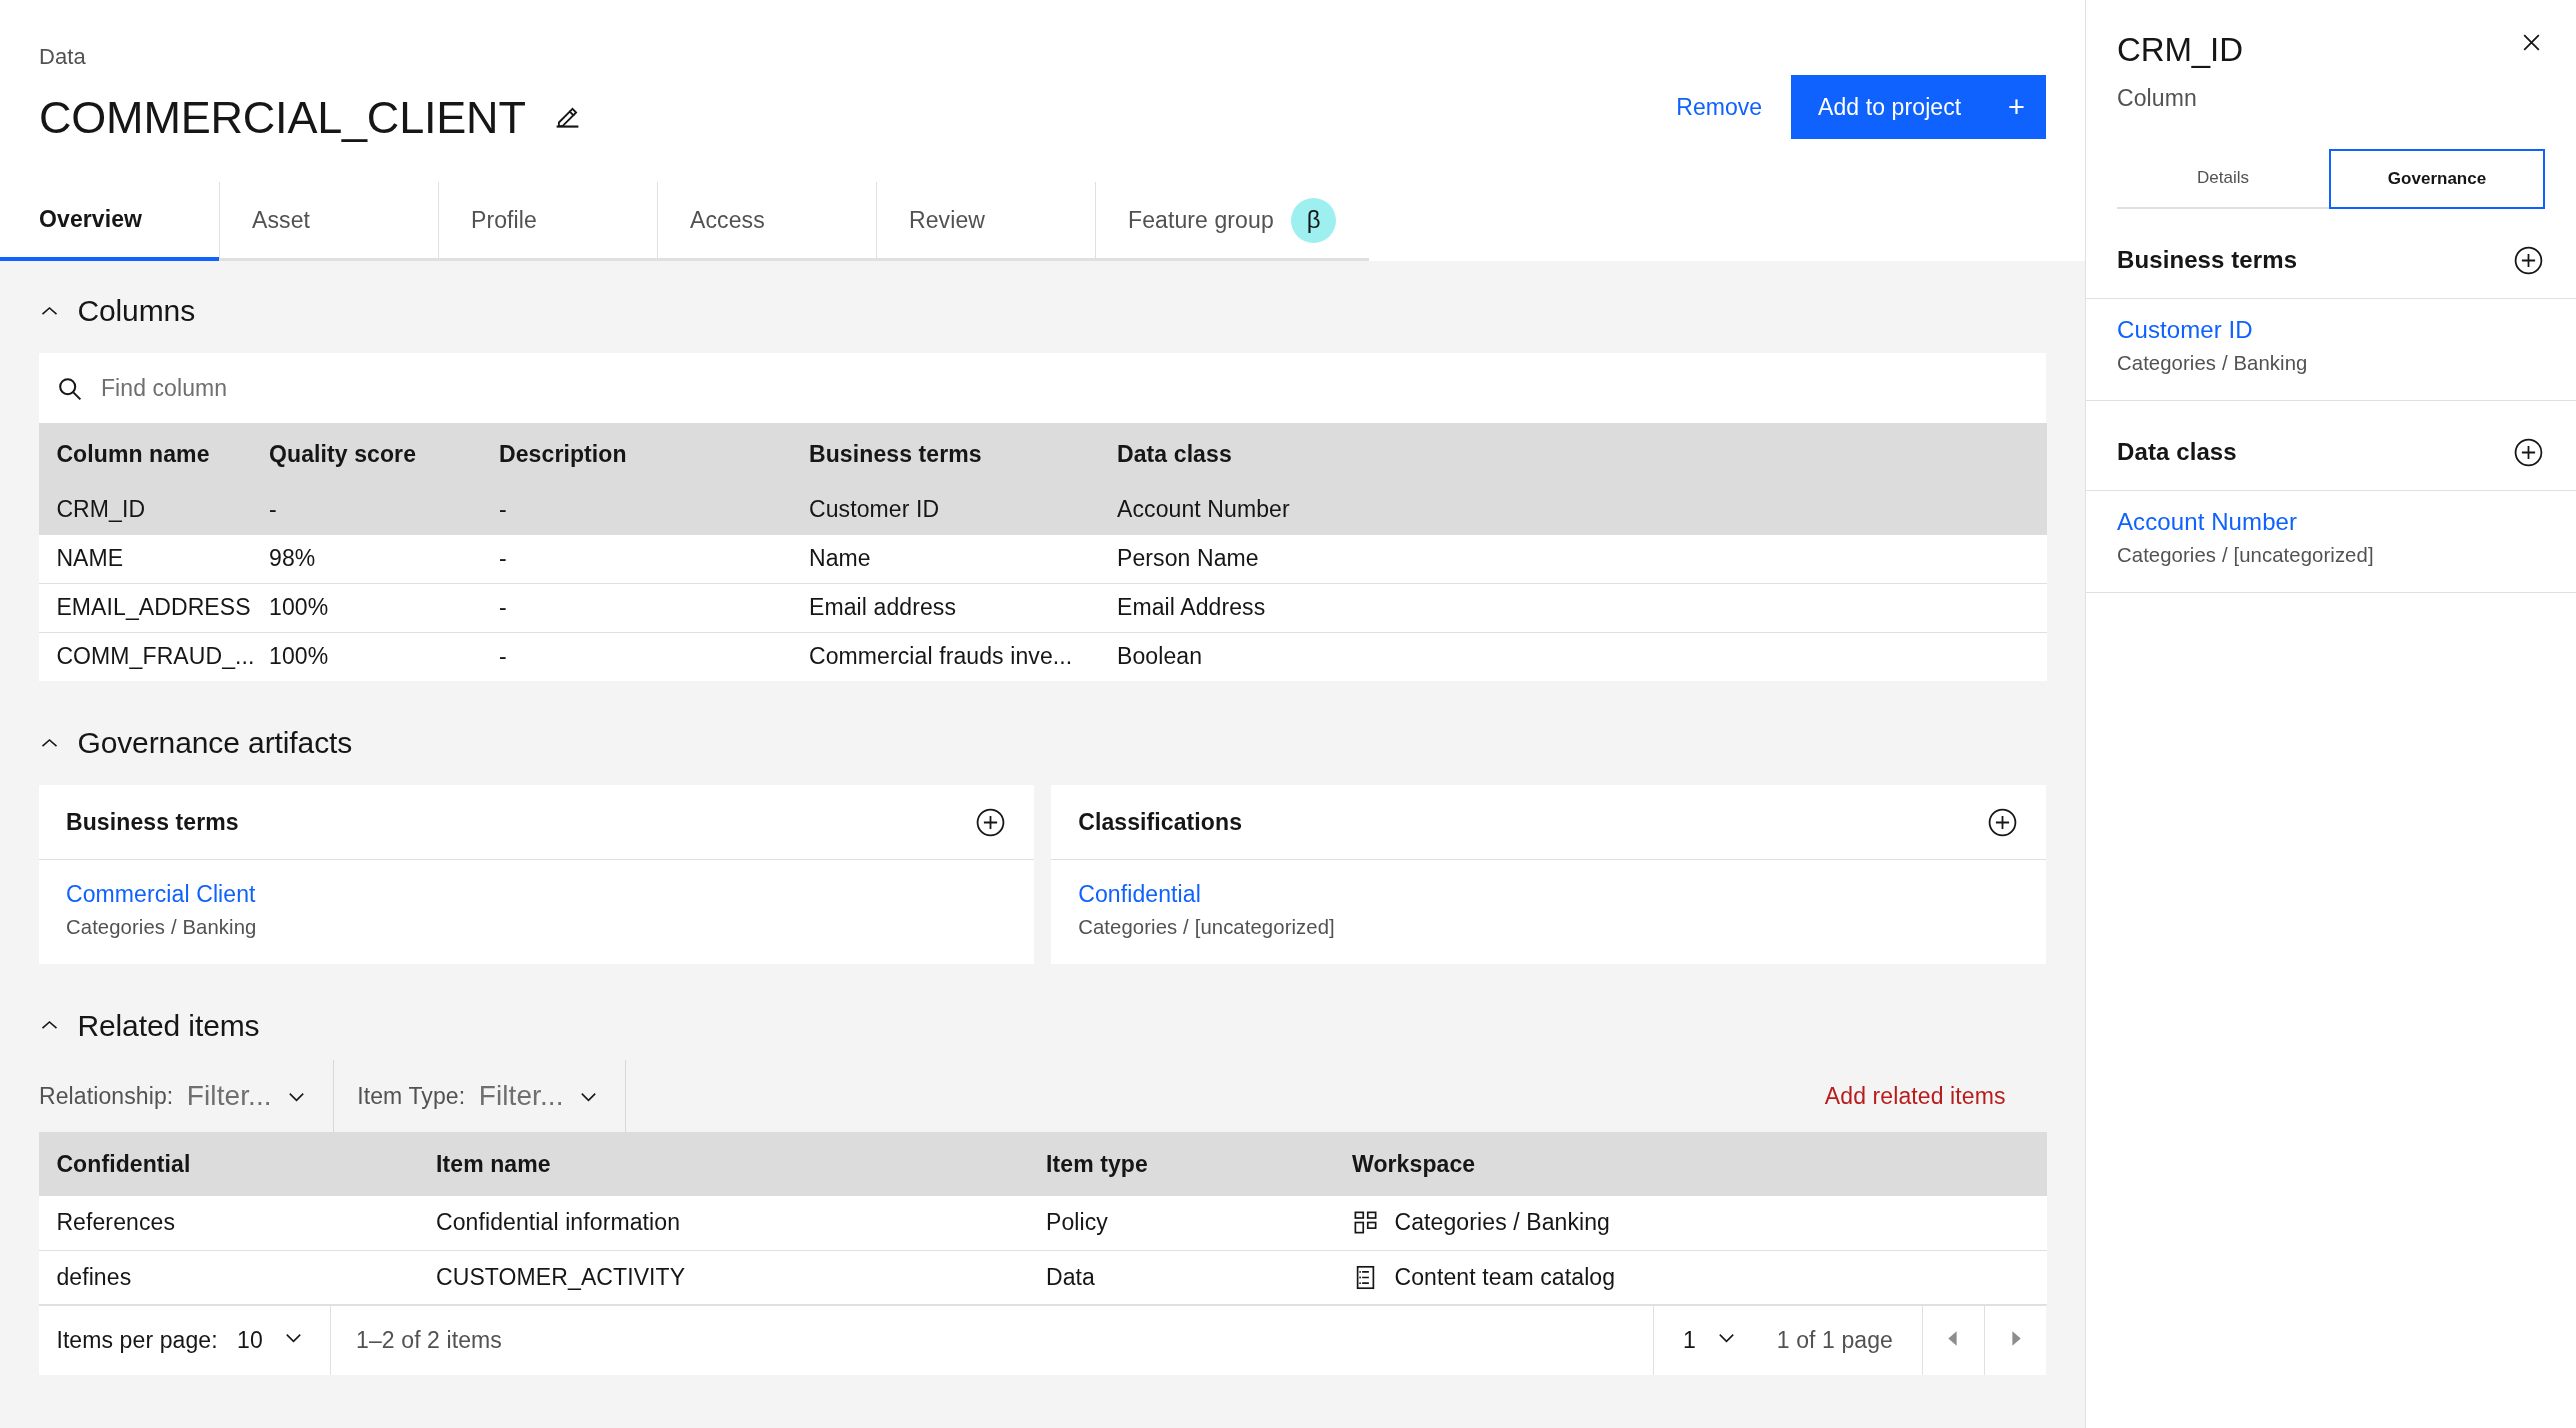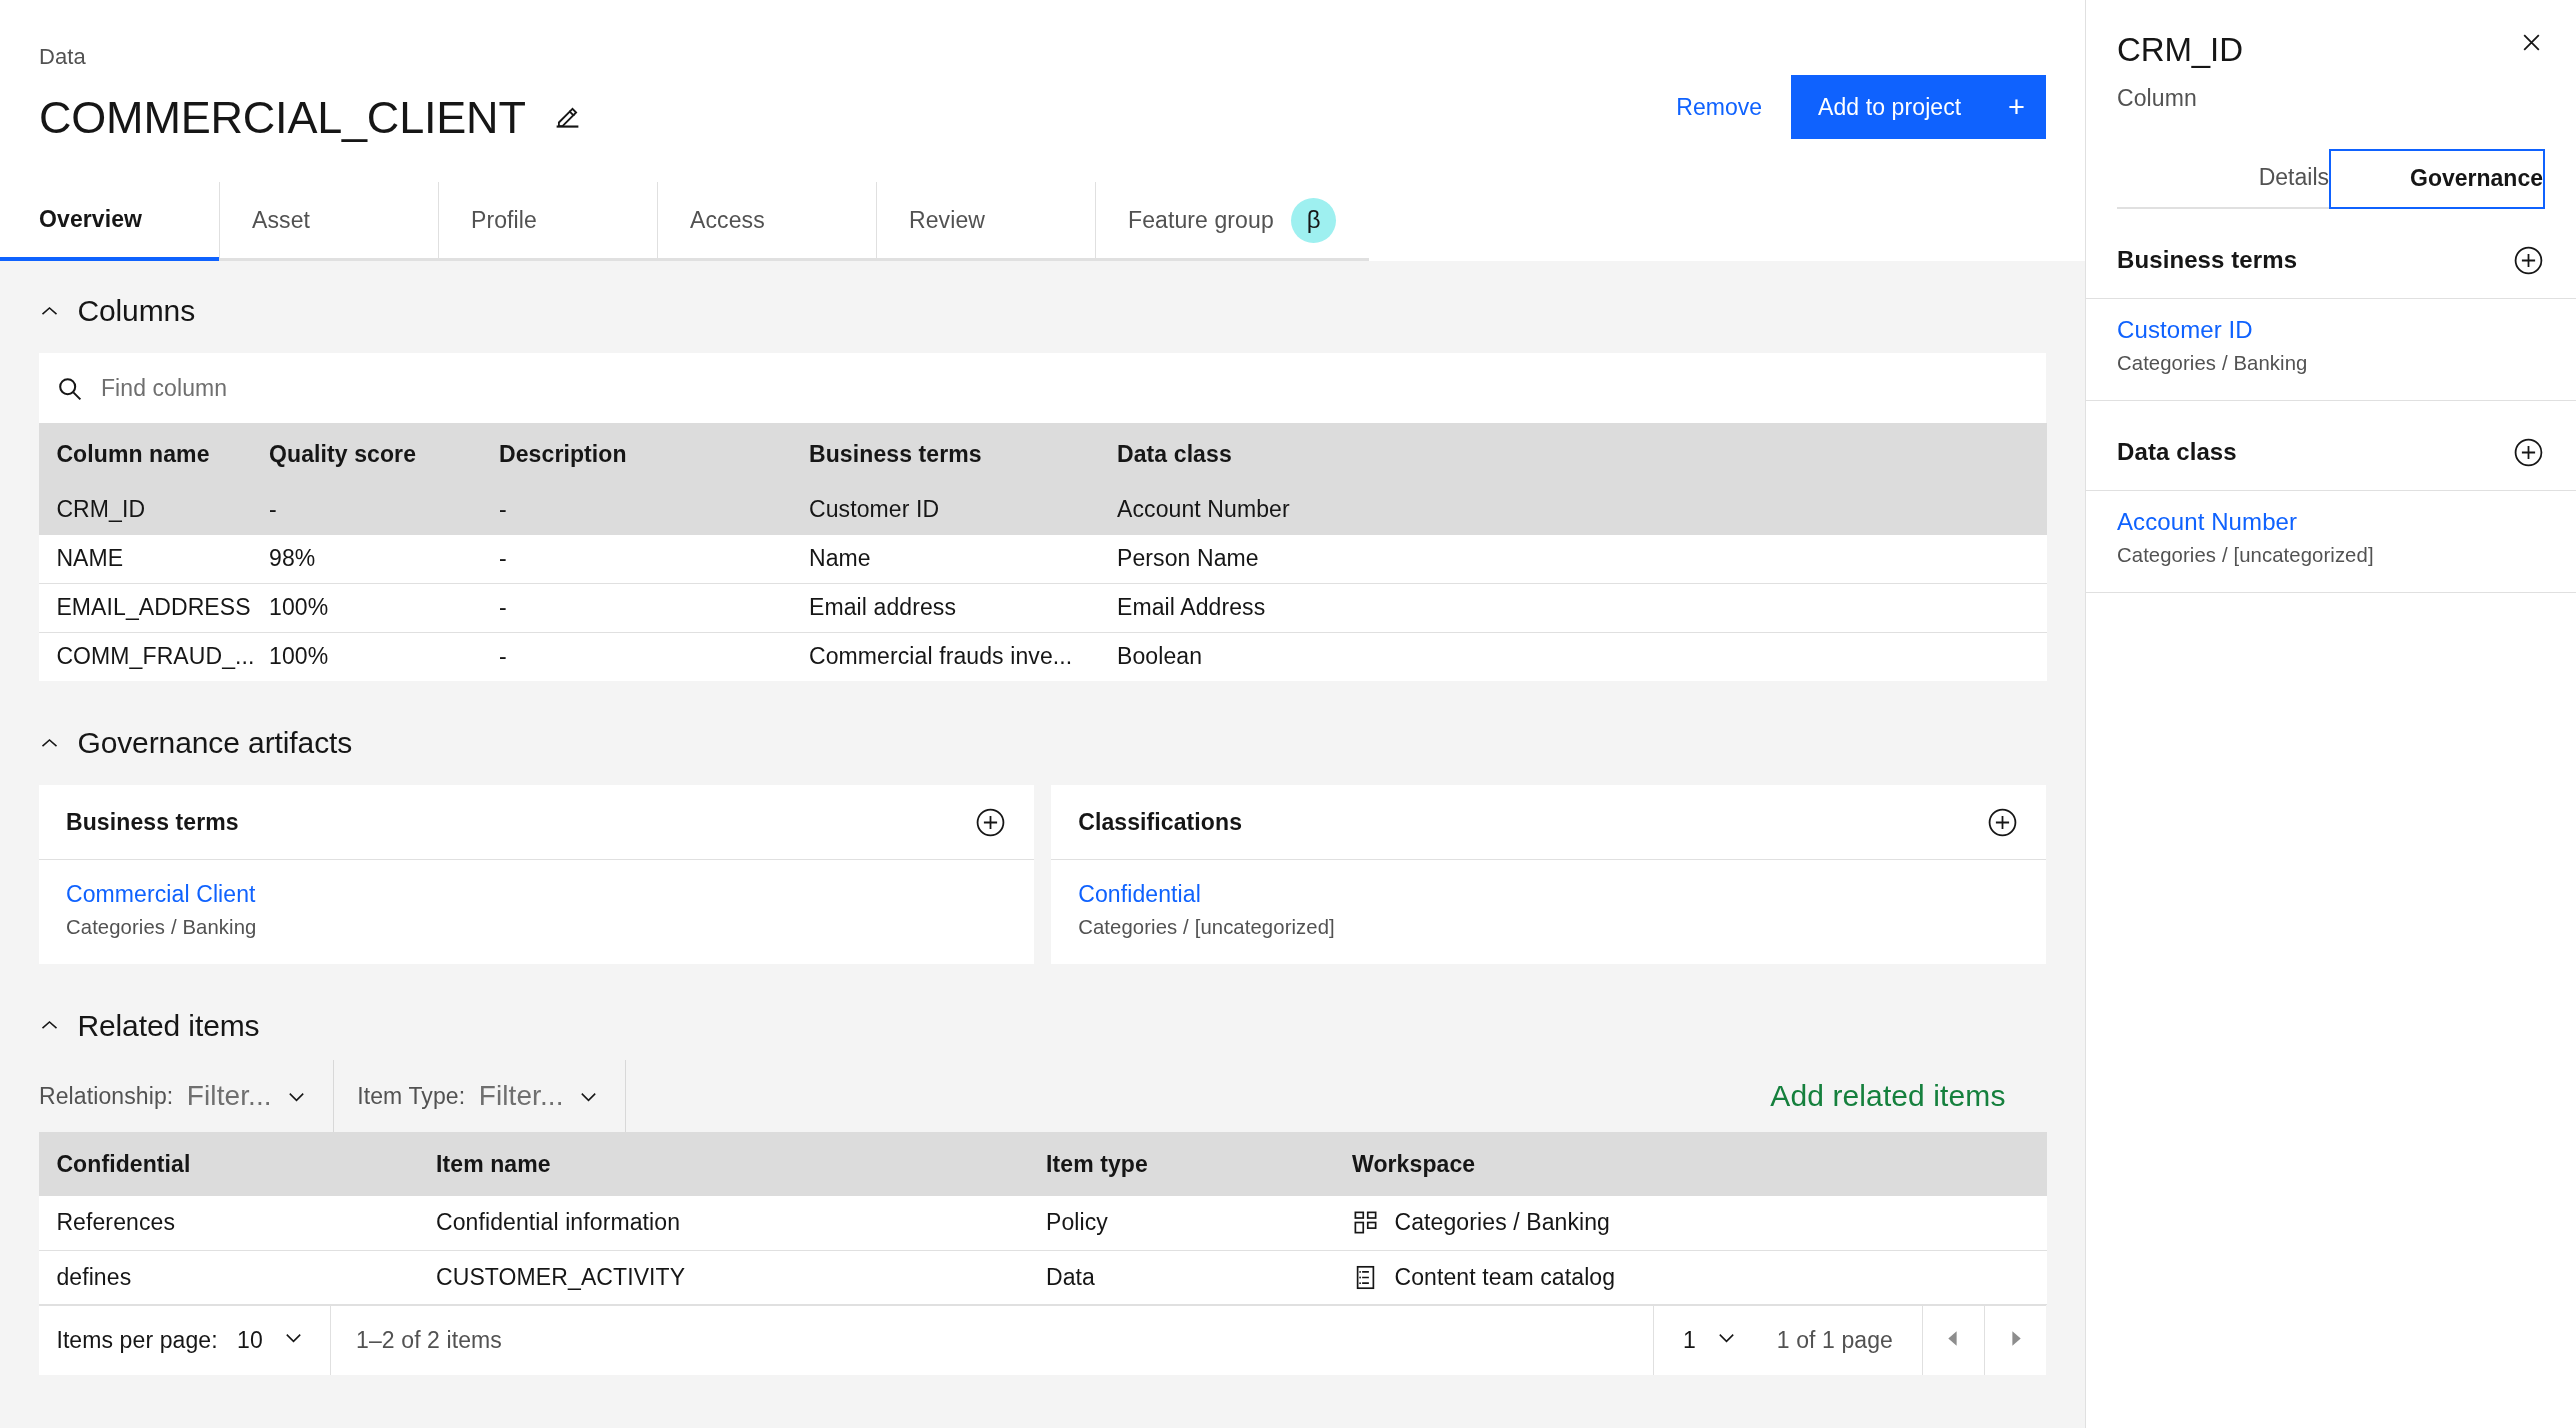--- a/index.html
+++ b/index.html
@@ -119,21 +119,21 @@
   .filter {
     display: flex; align-items: center; gap: 13.5px; padding: 0 25px 0 0;
     border-left: 1px solid #d8d8d8; padding-left: 23px; min-width: 269px;
     cursor: pointer;
   }
   .filter:first-child { border-left: none; padding-left: 0; }
   .filter .lbl { font-size: 23px; color: #525252; letter-spacing: 0.1px; }
   .filter .val { font-size: 28px; color: #6f6f6f; letter-spacing: 0.1px; }
   .filter .chev-d { margin-left: auto; width: 23px; height: 23px; display:flex; align-items:center; justify-content:center;}
   .filter-spacer { flex: 1 1 auto; border-left: 1px solid #d8d8d8; display: flex; align-items: center; justify-content: flex-end; padding-right: 25px; }
-  .add-related { font-size: 30px; color: #15803d; display: flex; align-items: center; gap: 15.5px; cursor: pointer; letter-spacing:0.1px;}
+  .add-related { font-size: 23px; color: #b91c1c; display: flex; align-items: center; gap: 15.5px; cursor: pointer; letter-spacing:0.1px;}
 
   
   .rel-table thead th {
     background: #dcdcdc; text-align: left; font-size: 23px; font-weight: 700;
     height: 64px; padding: 0 0 0 0; color: #161616; letter-spacing: 0.1px;
   }
   .rel-table tbody td {
     background: #ffffff; font-size: 23px; color: #161616; height: 54px;
     border-bottom: 1px solid #e0e0e0; letter-spacing: 0.1px;
   }
@@ -167,22 +167,22 @@
   }
   .panel-top { padding: 31px 31px 0 31px; position: relative; }
   .panel-title { font-size: 33px; font-weight: 400; color: #161616; letter-spacing: -0.1px; }
   .panel-sub { font-size: 23px; color: #525252; margin-top: 15.5px; letter-spacing: 0.1px; }
   .panel-close {
     position: absolute; top: 21px; right: 23px; width: 43px; height: 43px;
     display: flex; align-items: center; justify-content: center; cursor: pointer;
   }
   .panel-tabs { display: flex; margin-top: 37px; height: 60px; }
   .p-tab {
-    flex: 1 1 0; display: flex; align-items: center; justify-content: flex-end;
-    font-size: 23px; color: #525252; border-bottom: 2.9px solid #e0e0e0; cursor: pointer;
+    flex: 1 1 0; display: flex; align-items: center; justify-content: center;
+    font-size: 17px; color: #525252; border-bottom: 2.9px solid #e0e0e0; cursor: pointer;
     background: none; border-top: none; border-left: none; border-right: none; font-family: inherit;
   }
   .p-tab.active { color: #161616; font-weight: 700; border: 2.9px solid #0f62fe; }
   .panel-section-head {
     display: flex; align-items: center; justify-content: space-between;
     padding: 35px 31px 21px 31px;
   }
   .panel-section-head h4 { font-size: 24px; font-weight: 700; letter-spacing: 0.1px; }
   .panel-row { padding: 17.4px 31px 25px 31px; border-top: 1px solid #e0e0e0; border-bottom: 1px solid #e0e0e0; }
   .panel-row .lnk { font-size: 24px; color: #0f62fe; cursor: pointer; display: block; letter-spacing: 0.1px; }

